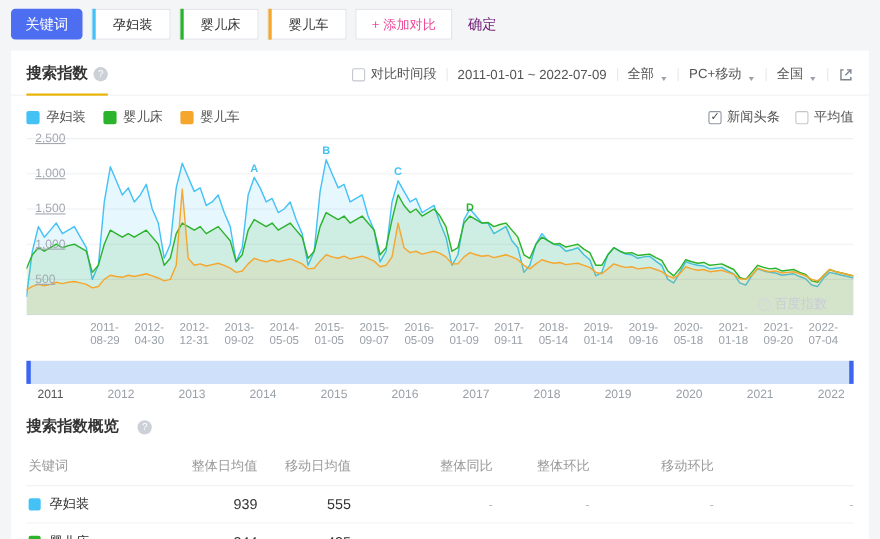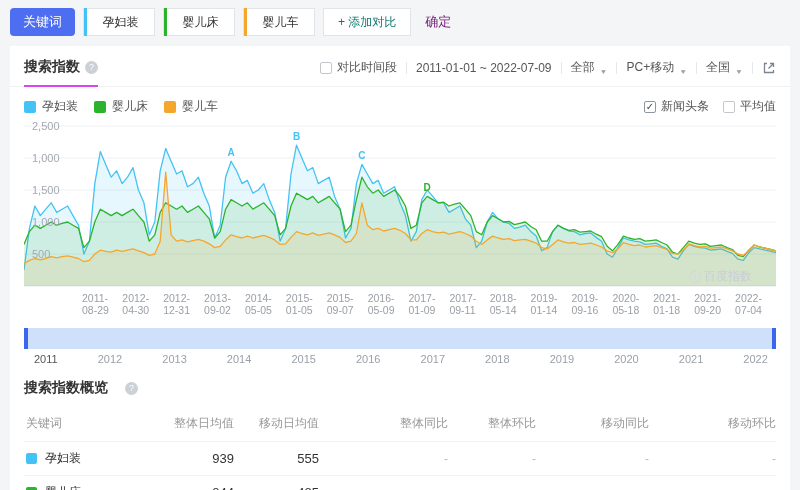--- a/index.html
+++ b/index.html
@@ -16,32 +16,32 @@
     background:#4e6ef2; color:#fff; border:none; border-radius:4px;
     height:28px; padding:0 13px; font-size:13px; cursor:pointer;
     font-family:inherit;
   }
   .chip {
     background:#fff; border:1px solid #e2e4e8; height:28px;
     display:flex; align-items:center; justify-content:center;
     position:relative; min-width:72px; padding:0 12px 0 15px; cursor:pointer;
   }
   .chip .bar { position:absolute; left:0; top:-1px; bottom:-1px; width:3px; }
-  .chip.add { color:#0f766e; padding:0 14px; min-width:64px; }
+  .chip.add { color:#ec4899; padding:0 14px; min-width:64px; }
   .confirm { color:#701a75; font-size:13px; margin-left:6px; cursor:pointer; }
   
   .panel { background:#fff; margin:10px 10px 0 10px; height:444px; }
   .panel-head {
     display:flex; justify-content:space-between; align-items:flex-end;
     padding:12px 14px 0 14px; border-bottom:1px solid #f0f1f3;
   }
   .title-tab {
     font-size:14px; font-weight:bold; color:#333;
     display:inline-flex; align-items:center; gap:5px;
-    padding-bottom:9px; border-bottom:2px solid #d946ef; margin-bottom:-1px;
+    padding-bottom:9px; border-bottom:2px solid #eab308; margin-bottom:-1px;
   }
   .info-dot {
     width:13px; height:13px; border-radius:50%; background:#ccd0d7; color:#fff;
     font-size:9px; font-weight:normal; display:inline-flex;
     align-items:center; justify-content:center;
   }
   .controls { display:flex; align-items:center; gap:9px; color:#555; padding-bottom:10px; }
   .vdiv { width:1px; height:12px; background:#e6e8ec; }
   .cbx {
     width:12px; height:12px; border:1px solid #c3c7cd; border-radius:2px;
@@ -55,21 +55,21 @@
   
   .legend-row { display:flex; justify-content:space-between; align-items:center; padding:11px 14px 2px 14px; }
   .legend { display:flex; gap:16px; }
   .lg-item { display:flex; align-items:center; gap:6px; color:#555; cursor:pointer; }
   .lg-sq { width:12px; height:12px; border-radius:2px; }
   .toggles { display:flex; gap:14px; align-items:center; color:#555; }
   .tg { display:flex; gap:5px; align-items:center; cursor:pointer; }
   
   .chart-wrap { position:relative; margin:2px 14px 0 14px; height:172px; }
   .chart-wrap svg { position:absolute; left:0; top:0; }
-  .ylab { position:absolute; left:8px; color:#a3a8b0; font-size:11px; pointer-events:none; }
+  .ylab { position:absolute; left:8px; color:#a3a8b0; font-size:11px; pointer-events:none;text-decoration:underline; }
   .ann { font-size:10px; font-weight:bold; }
   .watermark {
     position:absolute; right:24px; bottom:6px; color:#c9cdd4; font-size:12px;
     display:flex; align-items:center; gap:3px; pointer-events:none;
   }
   .wm-dot { width:12px; height:12px; border:1px solid #d4d7dc; border-radius:50%;
     font-size:8px; display:inline-flex; align-items:center; justify-content:center; color:#d4d7dc; }
   .x-labels {
     display:flex; margin:1px 14px 0 14px;
     padding-left:58px; color:#9aa0a8; font-size:10.5px;
@@ -263,21 +263,20 @@
     <div class="tbl-title">
       <span>搜索指数概览</span>
       <span class="info-dot">?</span>
     </div>
     <div class="grid thead" id="thead">
         <div>关键词</div>
         <div>整体日均值</div>
         <div>移动日均值</div>
         <div>整体同比</div>
         <div>整体环比</div>
-        <div>移动同比</div>
         <div>移动环比</div>
       </div>
     <div id="tbody">
         <div class="grid trow">
           <div class="kw-cell">
             <span class="kw-sq" style="background: rgb(69, 194, 245);"></span>
             <span>孕妇装</span>
           </div>
           <div class="num">939</div>
           <div class="num">555</div>

